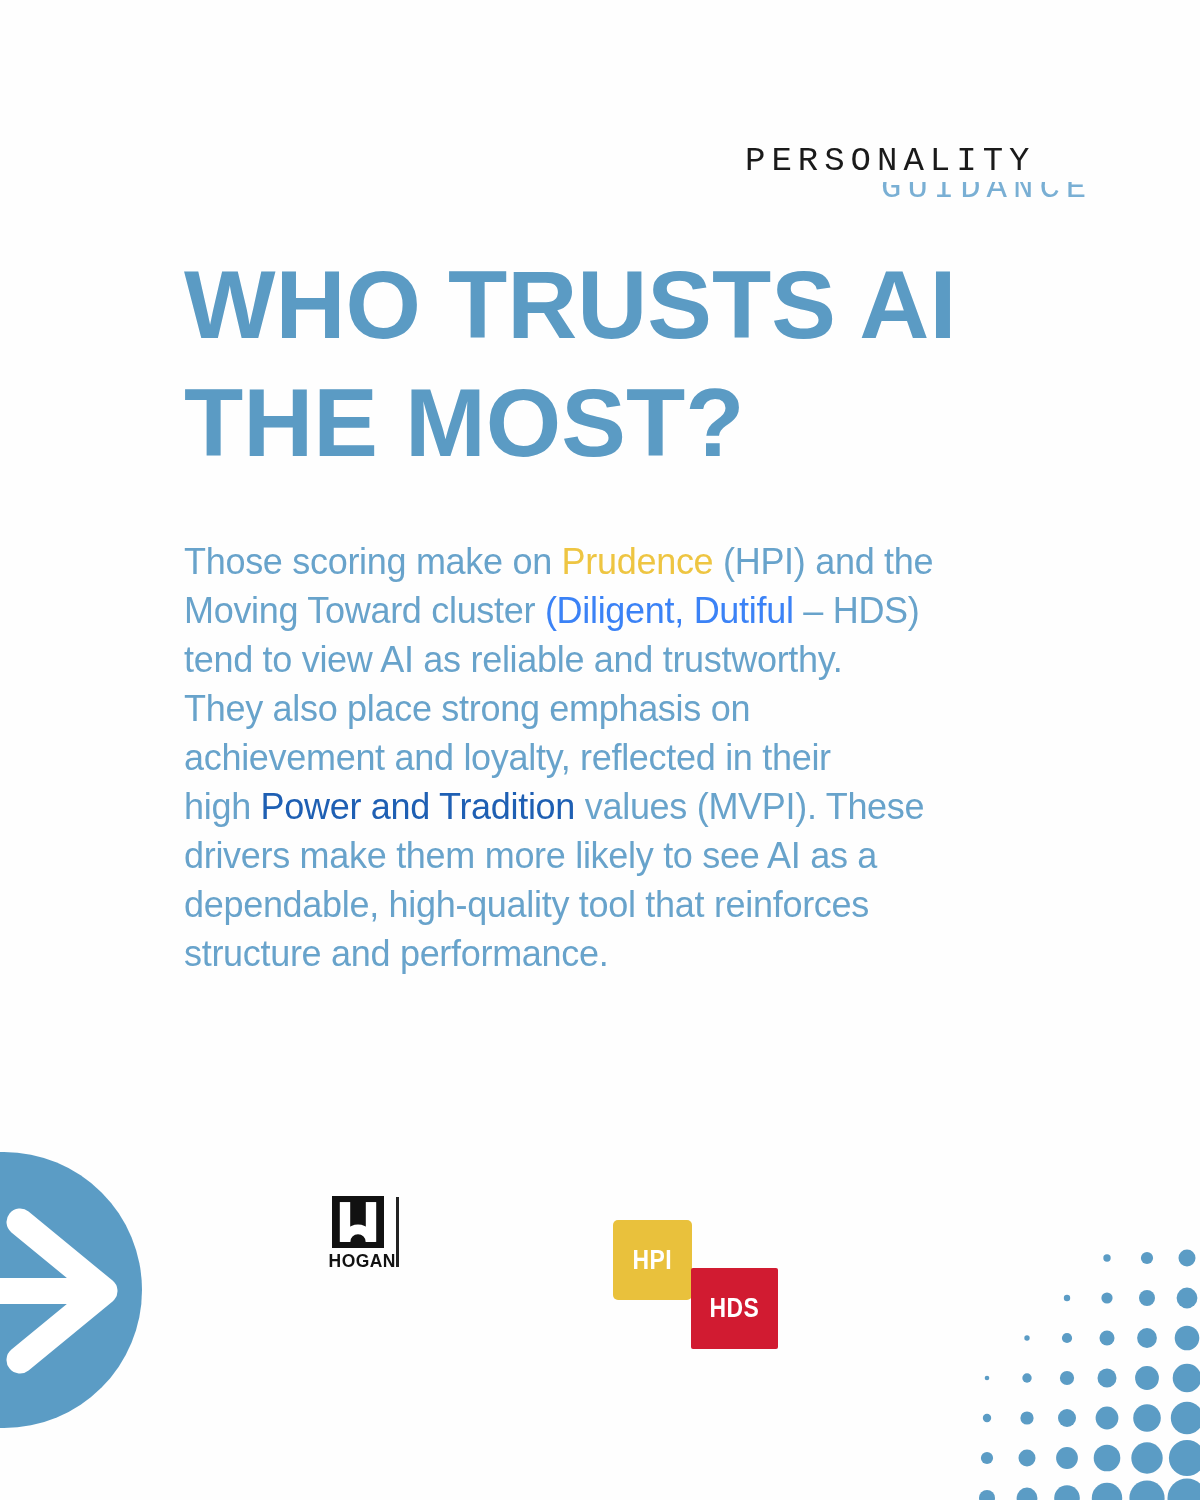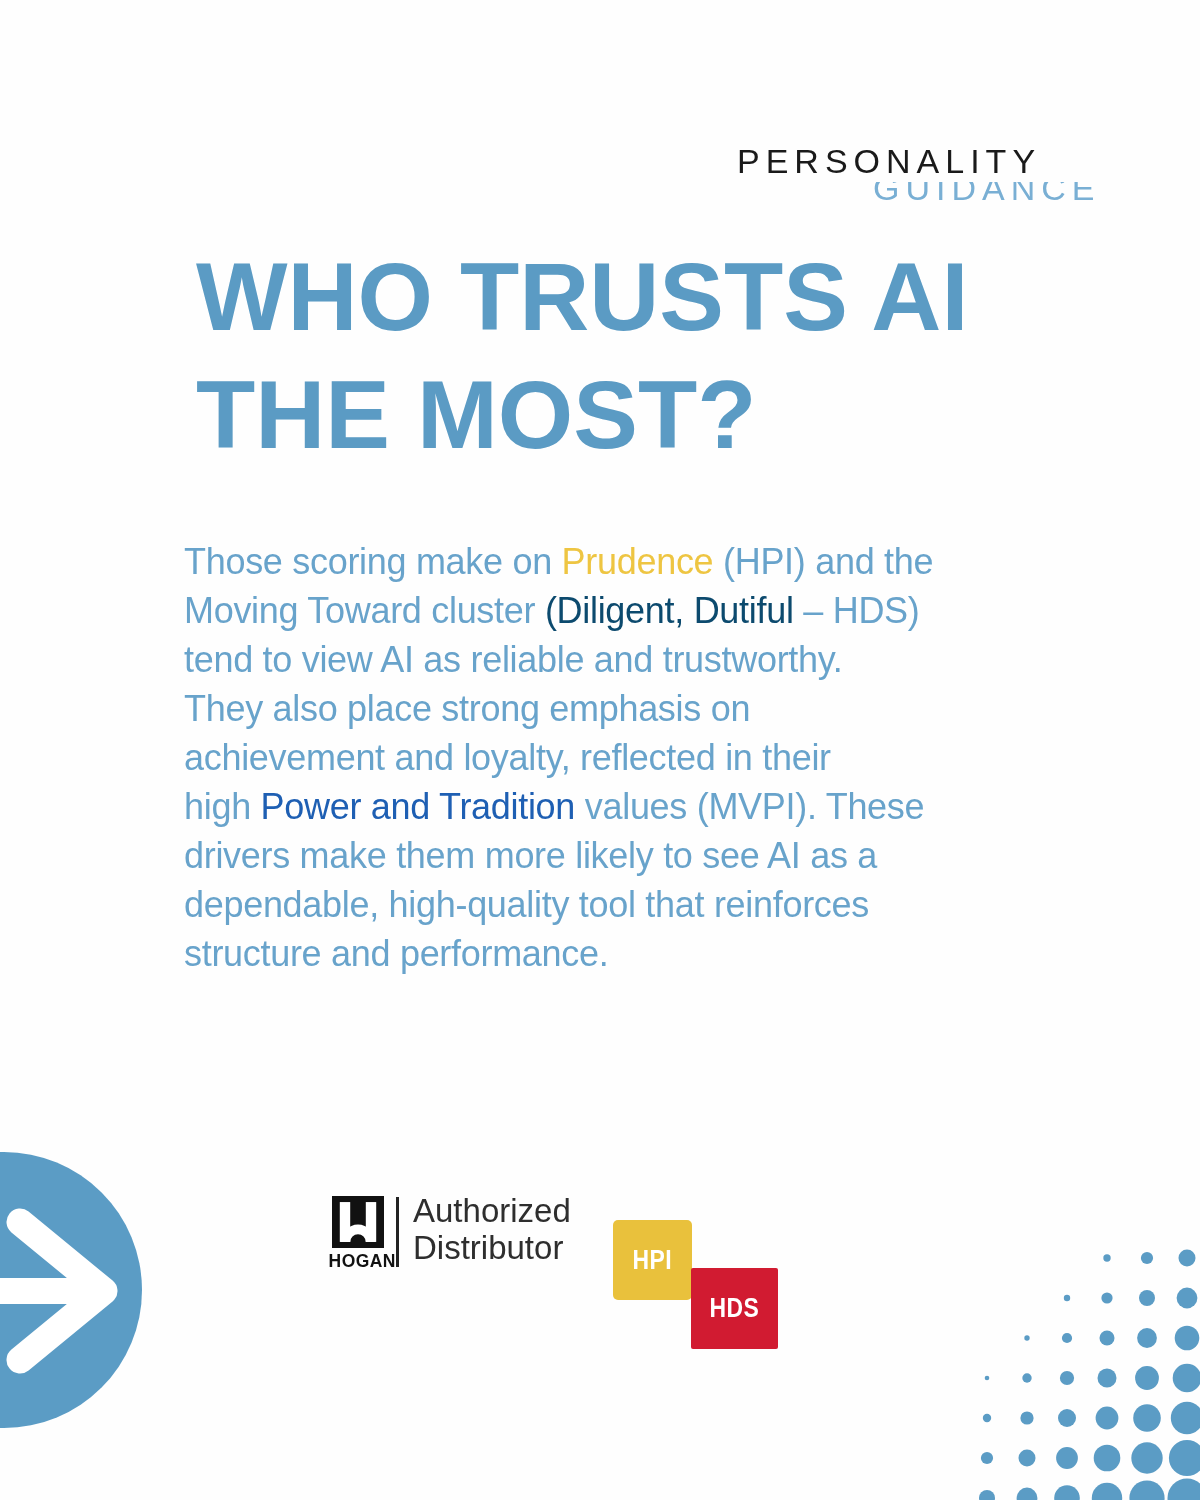--- a/index.html
+++ b/index.html
@@ -1,35 +1,35 @@
 <!DOCTYPE html>
 <html><head>
 <meta charset="utf-8">
 <style>
   html,body{margin:0;padding:0;background:#fff;}
   #canvas{
     position:relative;width:1200px;height:1500px;overflow:hidden;background:#fefefe;
     font-family:"Liberation Sans", sans-serif;
   }
   
-  .brand{position:absolute;top:0;left:0;width:992px;height:220px;}
+  .brand{position:absolute;top:0;left:8px;width:992px;height:220px;font-family:Liberation Mono, monospace;}
   .brand-line1{
     position:absolute;left:737px;top:144px;font-size:34px;line-height:1;
     letter-spacing:6px;color:var(--brand-black,#1a1a1a);font-weight:400;white-space:nowrap;
   }
   .brand-line2{
     position:absolute;left:873px;top:171px;font-size:34px;line-height:1;
     letter-spacing:6px;color:var(--brand-light-blue,#79afd4);font-weight:400;white-space:nowrap;
     clip-path:inset(11px 0 0 0);
   }
   
   .headline{
-    position:absolute;left:184px;top:238px;
+    position:absolute;left:184px;top:246px;
     font-size:97px;font-weight:bold;line-height:118px;letter-spacing:0px;
-    color:var(--heading-blue,#5b9bc4);white-space:nowrap;margin-left:12px;
+    color:var(--heading-blue,#5b9bc4);white-space:nowrap;
   }
   
   .body-copy{
     position:absolute;left:184px;top:537px;width:880px;
     font-size:36px;line-height:49px;letter-spacing:-0.3px;
     color:var(--body-blue,#68a3cb);
   }
   .body-copy p{margin:0;white-space:pre-wrap;}
   .body-copy p + p{}
   
@@ -71,44 +71,40 @@
     <span class="brand-line2">GUIDANCE</span>
   </div>
 
   <div class="headline">
     <div>WHO TRUSTS AI</div>
     <div>THE MOST?</div>
   </div>
 
   <div class="body-copy" id="body-copy">
       <p><span style="color: rgb(104, 163, 203);">Those scoring make on </span><span style="color: rgb(238, 197, 66); text-align: center;">Prudence</span><span style="color: rgb(104, 163, 203);"> (HPI) and the
-Moving Toward cluster </span><span style="color: #0c4a6e;">(Diligent, Dutiful</span><span style="color: rgb(104, 163, 203);"> – HDS)
+Moving Toward cluster </span><span style="color: #3b82f6;">(Diligent, Dutiful</span><span style="color: rgb(104, 163, 203);"> – HDS)
 tend to view AI as reliable and trustworthy.</span></p>
       <p><span style="color: rgb(104, 163, 203);">They also place strong emphasis on
 achievement and loyalty, reflected in their
 high </span><span style="color: rgb(30, 95, 179);">Power and Tradition</span><span style="color: rgb(104, 163, 203);"> values (MVPI). These
 drivers make them more likely to see AI as a
 dependable, high-quality tool that reinforces
 structure and performance.</span></p>
     </div>
 
   <div class="hogan-box">
     <svg viewBox="0 0 60 60">
       <rect x="0" y="0" width="60" height="60" fill="#111"></rect>
       <rect x="9" y="7" width="12" height="46" fill="#fff"></rect>
       <rect x="39" y="7" width="12" height="46" fill="#fff"></rect>
       <path d="M10 53 A20 20 0 0 1 50 53 L39 53 A9 9 0 0 0 21 53 Z" fill="#fff"></path>
     </svg>
   </div>
   <div class="hogan-label">HOGAN</div>
   <div class="hogan-divider"></div>
-  <div class="authorized">
-    <div>Authorized</div>
-    <div>Distributor</div>
-  </div>
 
   <div class="badge badge-hpi" style="background: rgb(233, 193, 60);">
     <span>HPI</span>
   </div>
   <div class="badge badge-hds" style="background: rgb(209, 27, 49);">
     <span>HDS</span>
   </div>
 
   <div class="arrow-wrap">
     <svg viewBox="0 0 276 276">

